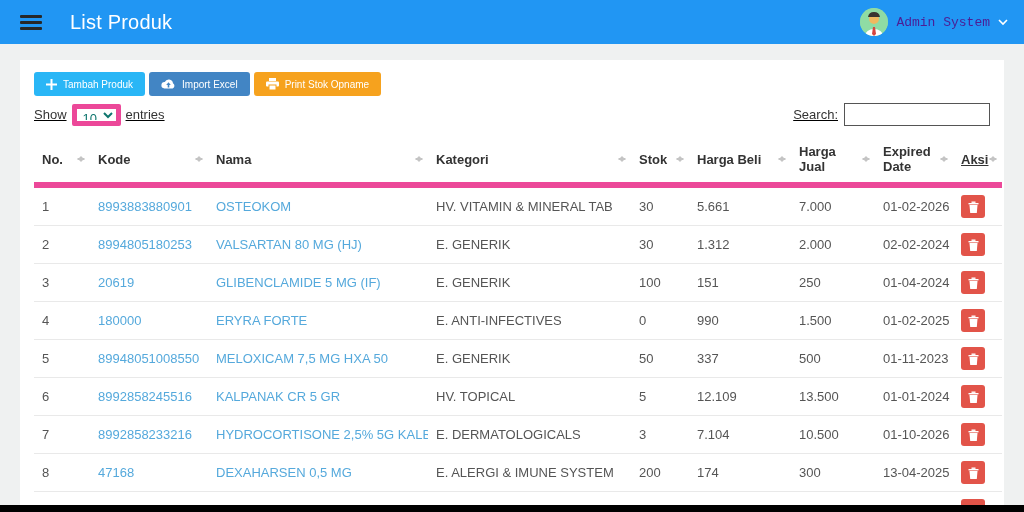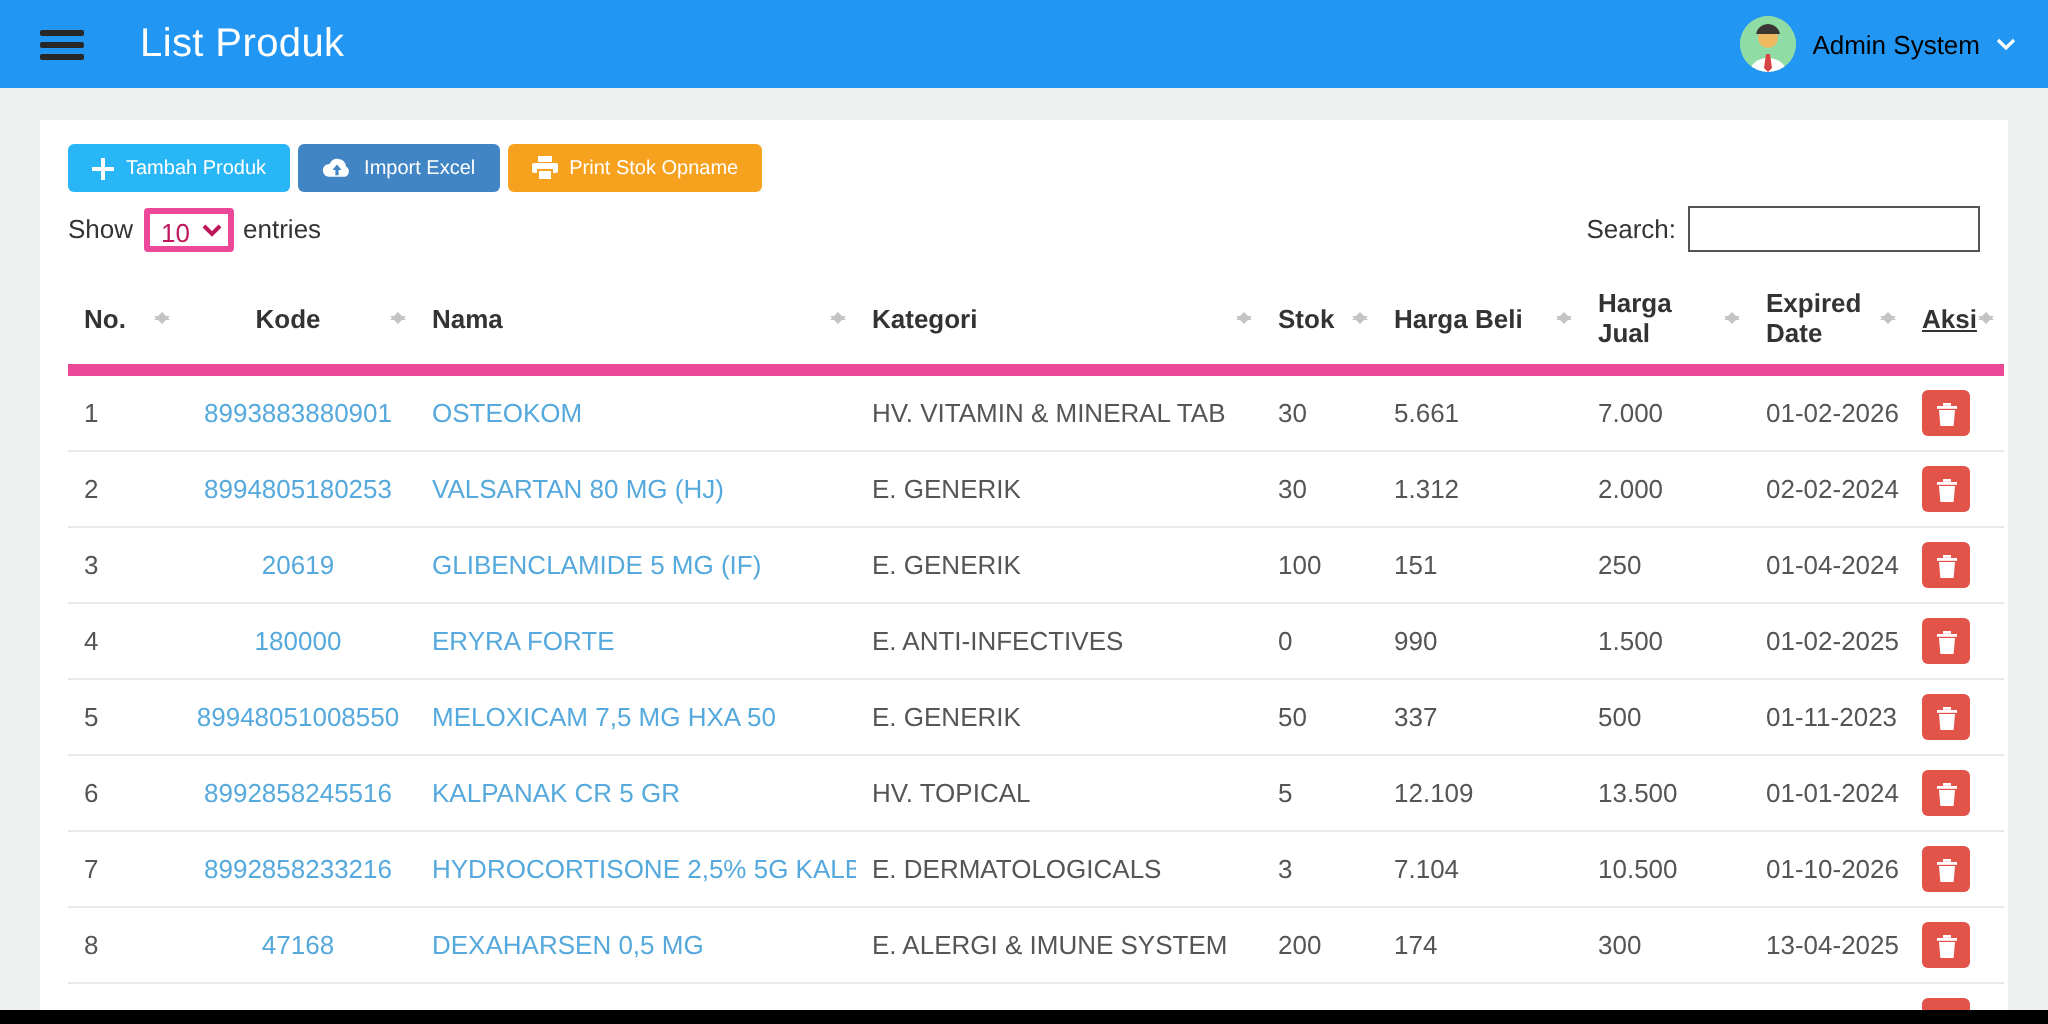--- a/index.html
+++ b/index.html
@@ -6,53 +6,53 @@
   html,body { width:1024px; height:512px; overflow:hidden; }
   body { font-family:"Liberation Sans", sans-serif; background:#eff1f1; position:relative; }
 
   
   .appbar { height:44px; background:#2196f3; display:flex; align-items:center; padding:0 16px; }
   .hamburger { width:22px; height:15px; display:flex; flex-direction:column; justify-content:space-between; cursor:pointer; margin-left:4px; }
   .hamburger span { display:block; height:3px; background:#272727; border-radius:1px; }
   .appbar-title { color:#ffffff; font-size:20px; font-weight:400; margin-left:28px; letter-spacing:.2px; }
   .appbar-right { margin-left:auto; display:flex; align-items:center; gap:8px; cursor:pointer; }
   .avatar { width:28px; height:28px; border-radius:50%; overflow:hidden; background:#8fdca4; flex:0 0 auto; }
-  .user-name { color:#000000; font-size:13px; }
+  .user-name { color:#4c1d95; font-size:13px;font-family:Liberation Mono, monospace; }
   .caret svg { display:block; }
 
   
   .content { padding:16px 20px 0 20px; }
   .card { background:#ffffff; padding:12px 14px 0 14px; min-height:440px; }
 
   
   .toolbar { display:flex; gap:4px; margin-bottom:7px; }
   .btn { border:none; color:#fff; font-size:10px; font-family:inherit; padding:6px 12px; border-radius:3px; display:flex; align-items:center; gap:6px; cursor:pointer; }
   .btn svg { display:block; }
   .btn-add    { background:#29b6f6; }
   .btn-import { background:#4285c4; }
   .btn-export { background:#34bd6e; }
   .btn-print  { background:#f6a21e; }
 
   
-  .controls { display:flex; align-items:center; justify-content:space-between; margin-bottom:10px; }
+  .controls { display:flex; align-items:center; justify-content:space-between; margin-bottom:10px;text-decoration:underline; }
   .show-entries { font-size:13px; color:#333; display:flex; align-items:center; gap:5px; }
-  .show-entries select { font-family:inherit; font-size:13px; color:#be185d; border:3px solid #ec4899; border-radius:2px; padding:1px 2px; height:22px; background:#fff; }
+  .show-entries select { font-family:inherit; font-size:13px; color:#0f766e; border:5px solid #ec4899; border-radius:2px; padding:1px 2px; height:22px; background:#fff; }
   .search-box { font-size:13px; color:#333; display:flex; align-items:center; gap:6px; }
   .search-box input { width:146px; height:23px; border:1px solid #555; background:#fff; font-family:inherit; font-size:13px; padding:0 5px; }
 
   
   table { width:100%; border-collapse:collapse; table-layout:fixed; }
   thead th { text-align:left; font-size:13px; font-weight:bold; color:#333; padding:8px 18px 8px 8px; border-bottom:6px solid #ec4899; position:relative; cursor:pointer; vertical-align:middle; }
   .sort-icon { position:absolute; right:5px; top:50%; margin-top:-7px; width:8px; height:14px; opacity:.5; }
   .sort-icon::before { content:""; position:absolute; top:0; left:0; border:4px solid transparent; border-bottom-color:#8a8a8a; }
   .sort-icon::after  { content:""; position:absolute; bottom:0; left:0; border:4px solid transparent; border-top-color:#8a8a8a; }
   tbody td { font-size:13px; color:#555; padding:7px 8px; border-top:1px solid #e9e9e9; vertical-align:middle; height:31px; white-space:nowrap; overflow:hidden; }
   tbody tr:first-child td { border-top:none; }
   tbody a { color:#55a9dc; text-decoration:none; cursor:pointer; }
-  .col-no{width:56px;} .col-kode{width:118px;text-align:center;} .col-nama{width:220px;} .col-kat{width:203px;}
+  .col-no{width:56px;} .col-kode{width:118px;} .col-nama{width:220px;} .col-kat{width:203px;}
   .col-stok{width:58px;} .col-beli{width:102px;} .col-jual{width:84px;} .col-exp{width:78px;} .col-aksi{width:49px;text-decoration:underline;}
   .btn-del { background:#e25449; border:none; width:24px; height:23px; border-radius:3px; cursor:pointer; display:flex; align-items:center; justify-content:center; }
   .btn-del svg { display:block; }
 
   .bottom-bar { position:absolute; left:0; bottom:0; width:1024px; height:7px; background:#000; }
 </style>
 </head>
 <body>
 
 <div class="appbar">

